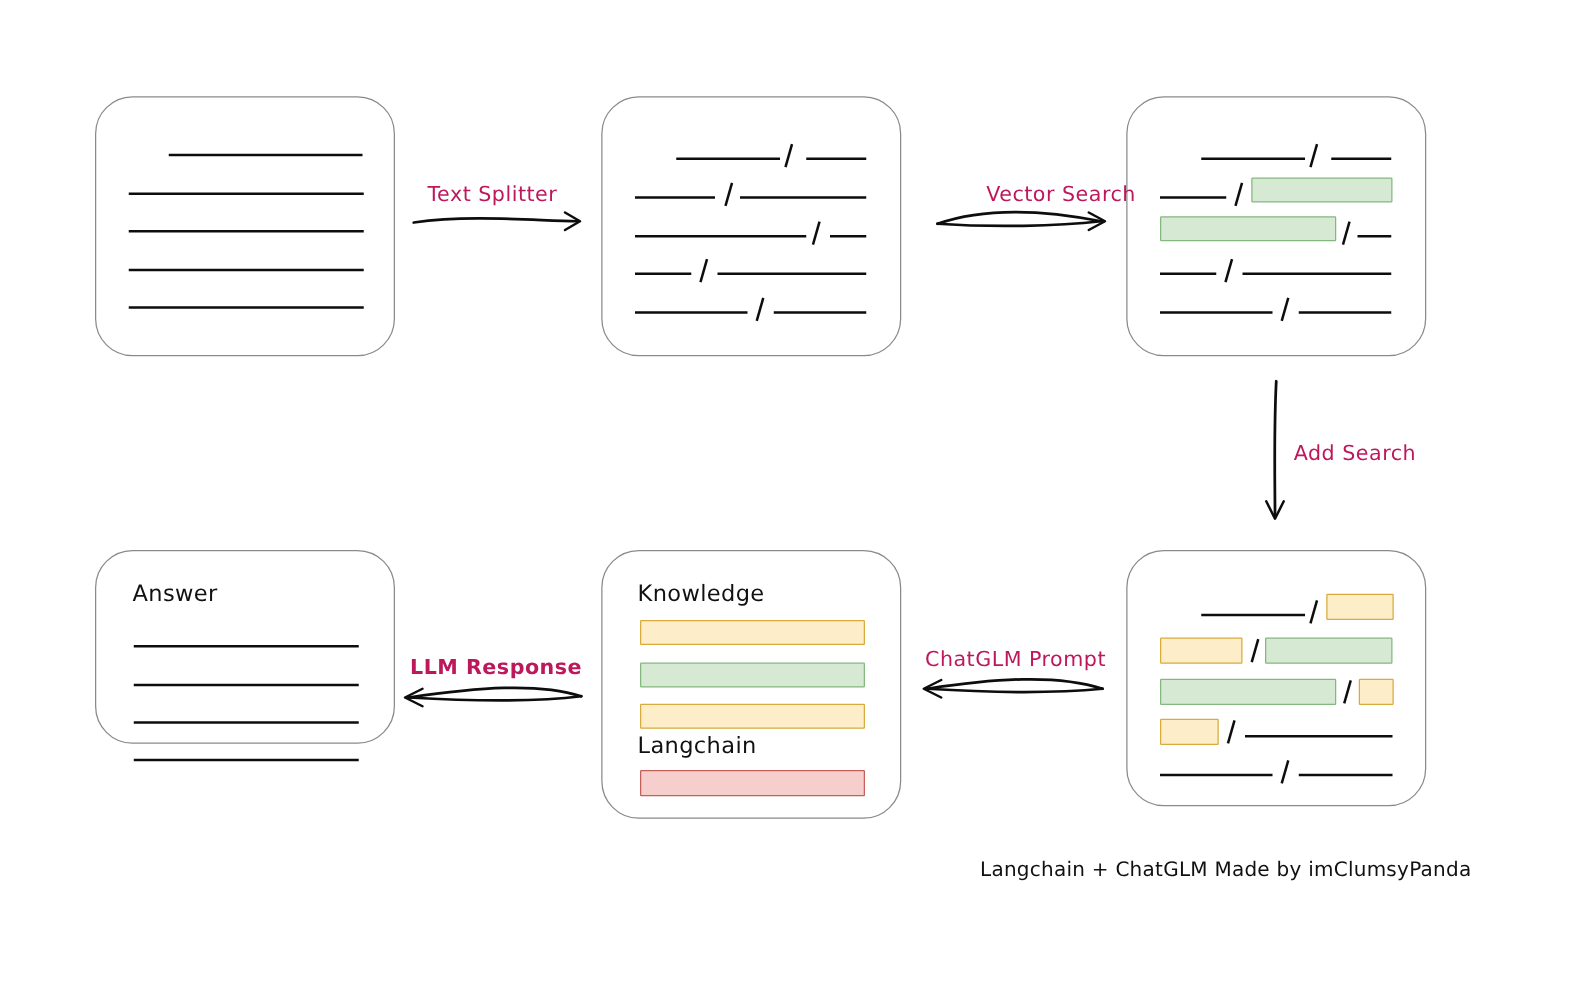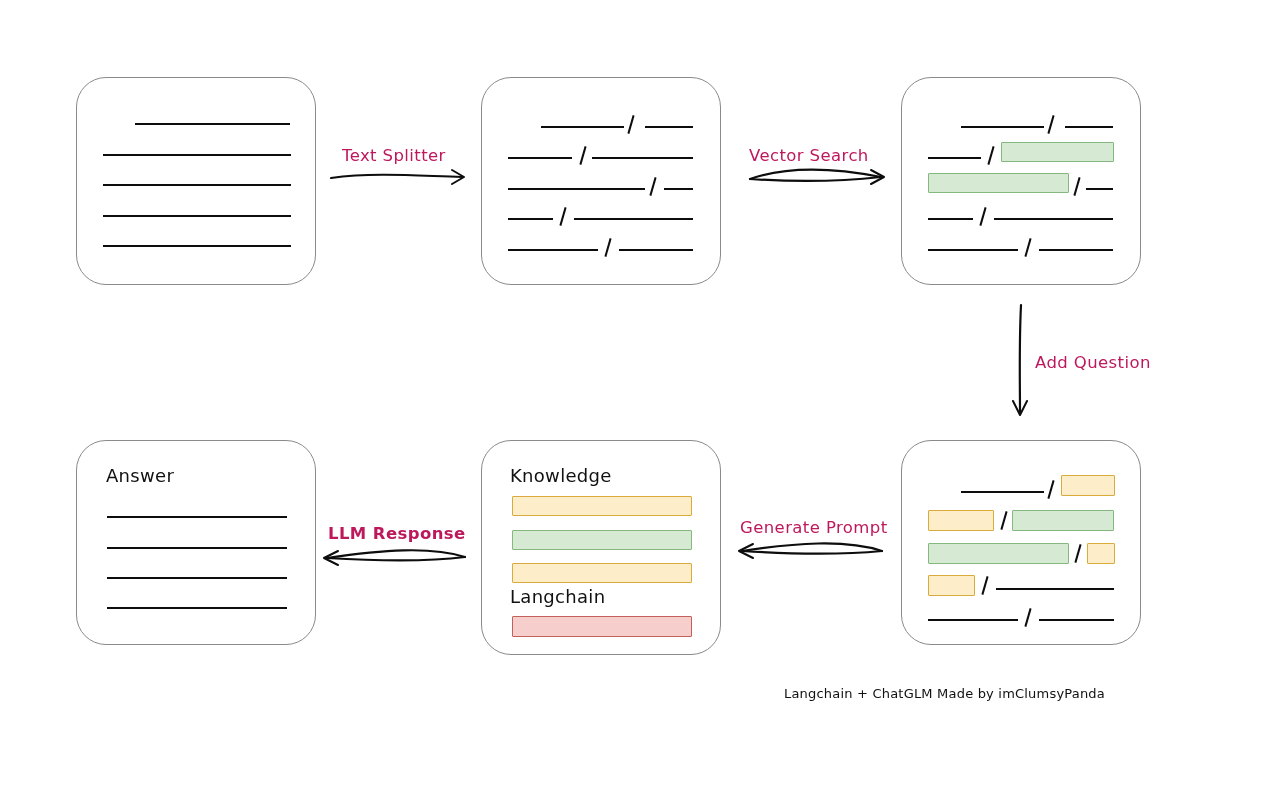--- a/index.html
+++ b/index.html
@@ -44,21 +44,21 @@
     position: absolute;
     font-family: "DejaVu Sans", sans-serif;
     font-size: 18px;
     letter-spacing: 0.3px;
     color: #111111;
     white-space: nowrap;
   }
   .footer-note {
     position: absolute;
     font-family: "DejaVu Sans", sans-serif;
-    font-size: 13px;
+    font-size: 16px;
     letter-spacing: 0.2px;
     color: #111111;
     white-space: nowrap;
   }
 
   
   .tline {
     position: absolute;
     height: 0;
     border-top: 2.4px solid #0d0d0d;
@@ -177,35 +177,35 @@
 
   <div class="card" style="left:481px; top:440px; width:240px; height:215px;">
     <span class="card-title" style="left:28px; top:24px;">Knowledge</span>
     <div class="chunk yellow" style="left:30px; top:55px;  width:180px; height:20px;"></div>
     <div class="chunk green" style="left:30px; top:89px;  width:180px; height:20px;"></div>
     <div class="chunk yellow" style="left:30px; top:122px; width:180px; height:20px;"></div>
     <span class="card-title" style="left:28px; top:145px;">Langchain</span>
     <div class="chunk red" style="left:30px; top:175px; width:180px; height:21px;"></div>
   </div>
 
-  <div class="card" style="left:76px; top:440px; width:240px; height:205px;">
+  <div class="card" style="left:76px; top:440px; width:240px; height:155px;">
     <span class="card-title" style="left:29px; top:24px;">Answer</span>
     <div class="tline" style="left:30px; top:75px;  width:180px;"></div>
     <div class="tline" style="left:30px; top:106px; width:180px;"></div>
     <div class="tline" style="left:30px; top:136px; width:180px;"></div>
     <div class="tline" style="left:30px; top:166px; width:180px;"></div>
   </div>
 
   <span class="hand" style="left:342px; top:146px;">Text Splitter</span>
 
-  <span class="hand" style="left:749px; top:146px;">Vector Search</span>
-
-  <span class="hand" style="left:1035px; top:353px;">Add Question</span>
-
-  <span class="hand" style="left:740px; top:518px;">Generate Prompt</span>
+  <span class="hand" style="left:789px; top:146px;">Vector Search</span>
+
+  <span class="hand" style="left:1035px; top:353px;">Add Search</span>
+
+  <span class="hand" style="left:740px; top:518px;">ChatGLM Prompt</span>
 
   <span class="hand" style="left:328px; top:524px;font-weight:bold;">LLM Response</span>
 
   <span class="footer-note" style="left:784px; top:686px;">Langchain + ChatGLM Made by imClumsyPanda</span>
 
   <svg id="arrows" viewBox="0 0 1262 792" xmlns="http://www.w3.org/2000/svg">
     <g fill="none" stroke="#0d0d0d" stroke-width="2.2" stroke-linecap="round" stroke-linejoin="round">
 
       <g>
         <path d="M331,178 C375,172 420,176 462,177"></path>

